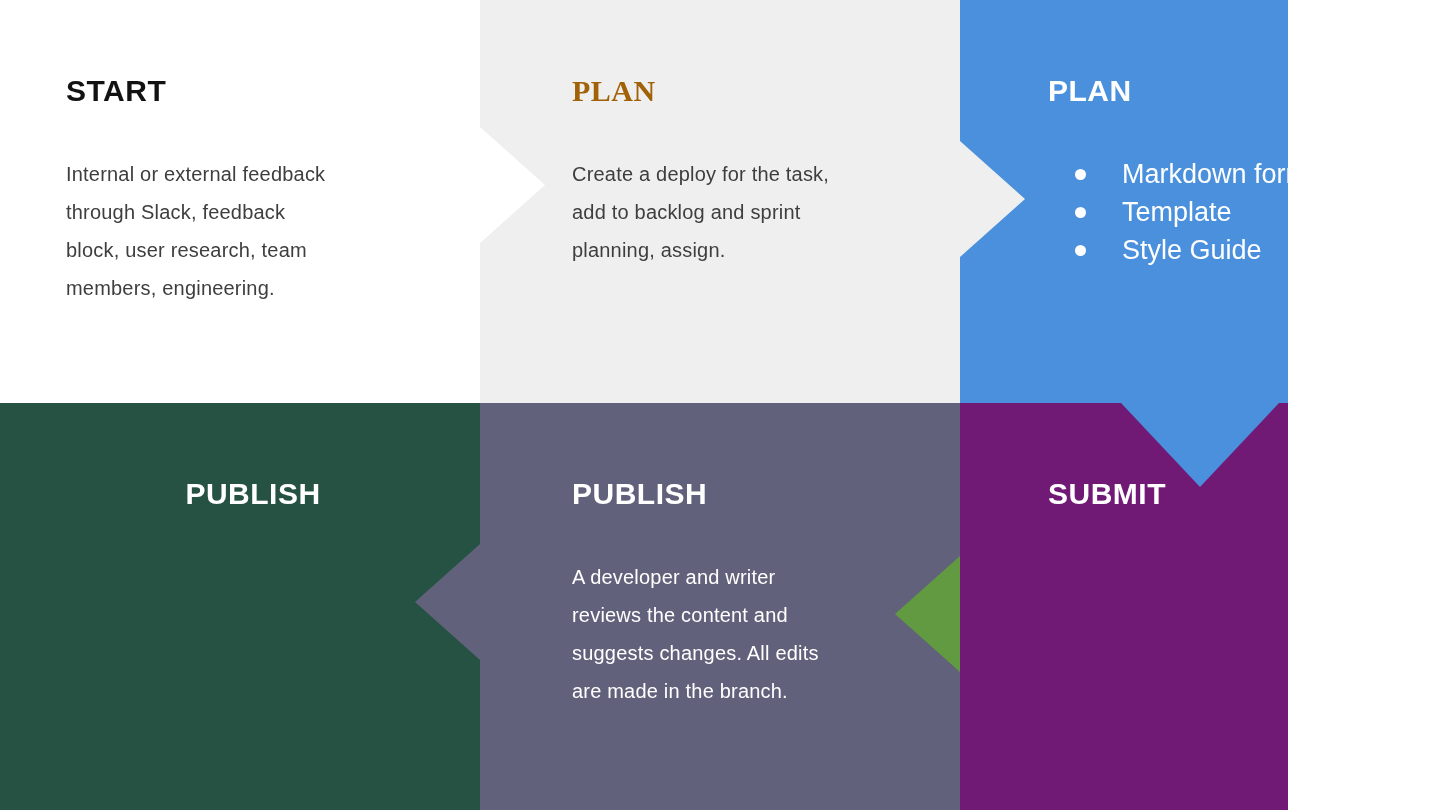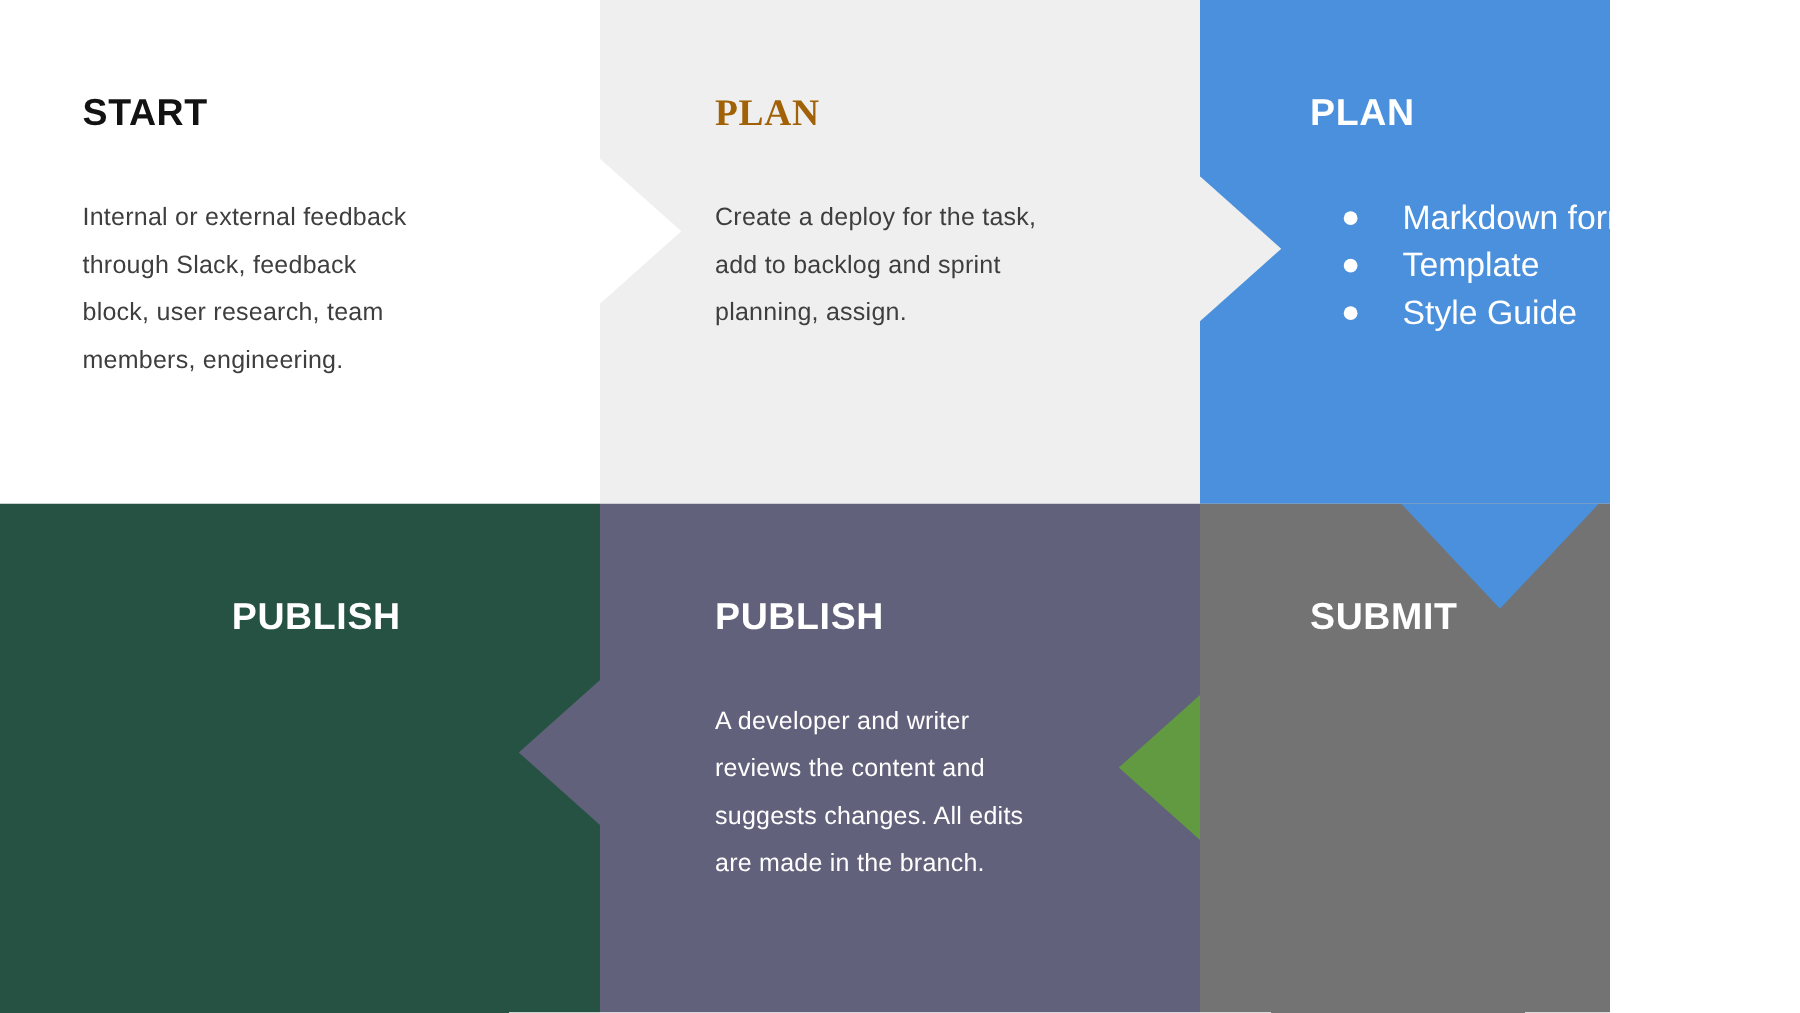--- a/index.html
+++ b/index.html
@@ -33,21 +33,21 @@
     letter-spacing: 0.2px;
   }
   
   .p-start   { background: #FFFFFF; color: #3E3E3E; padding-left: 66px; }
   .p-start h2 { color: #121212; }
   .p-plan    { background: #EFEFEF; color: #3E3E3E; padding-left: 92px; }
   .p-plan h2 { color: #a16207; font-family: Liberation Serif, serif; }
   .p-write   { background: #4A90DC; color: #FFFFFF; padding-left: 88px; }
   .p-publish { background: #265244; color: #FFFFFF; padding-left: 66px; text-align: center; }
   .p-review  { background: #62617B; color: #FFFFFF; padding-left: 92px; }
-  .p-submit  { background: #737373; color: #FFFFFF; padding-left: 88px; }
+  .p-submit  { background: #701a75; color: #FFFFFF; padding-left: 88px; }
 
   
   .bullets {
     list-style: none;
     margin: 0;
     padding: 0;
     font-size: 27px;
     line-height: 38px;
   }
   .bullets li {

